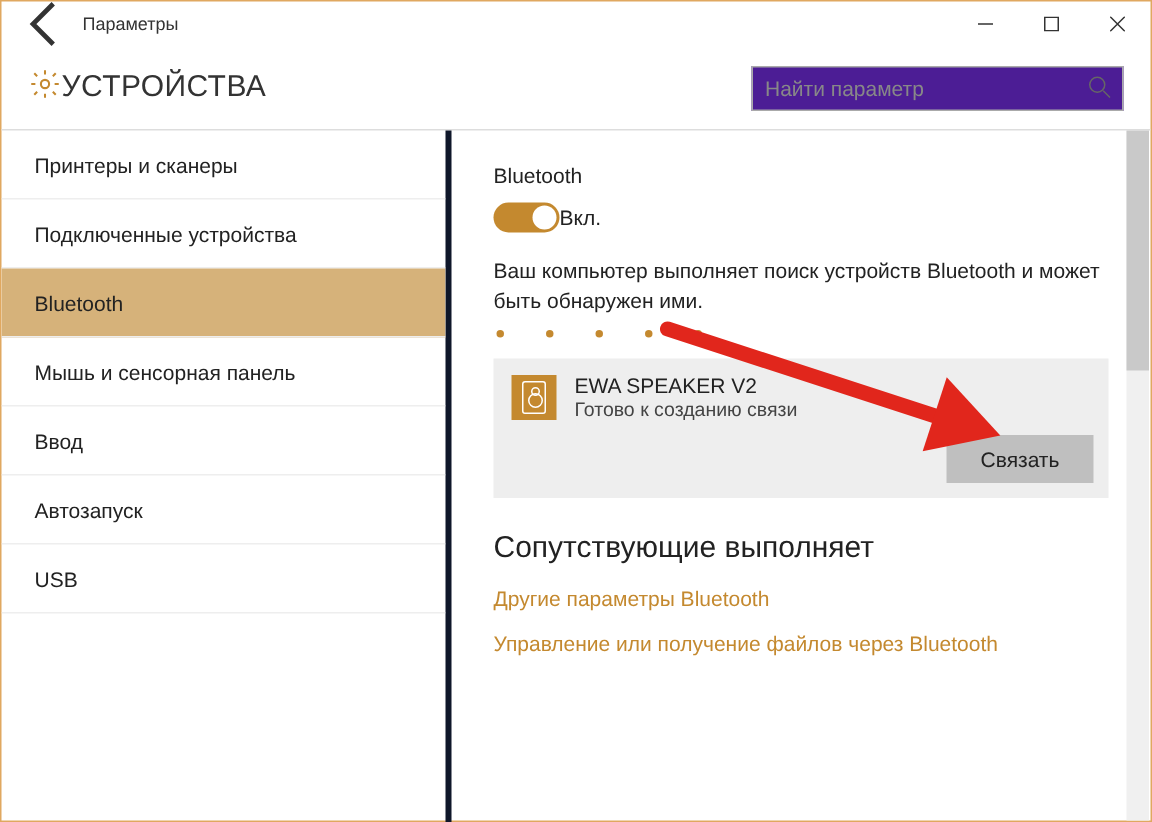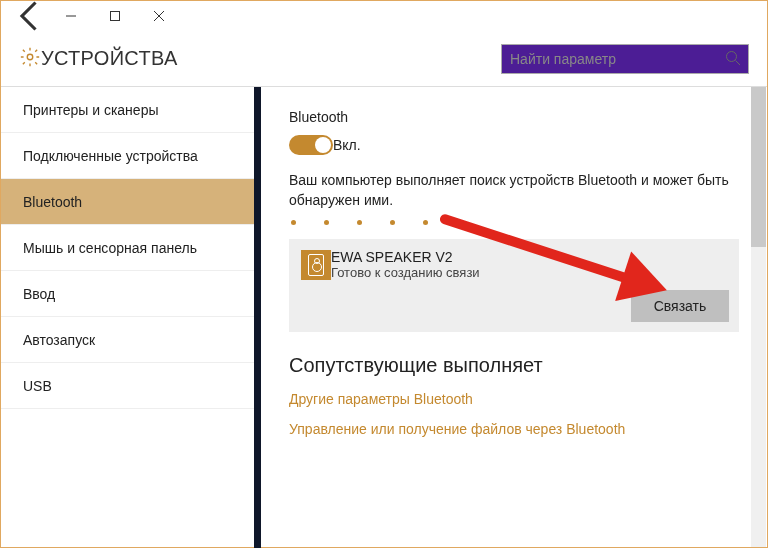--- a/index.html
+++ b/index.html
@@ -26,38 +26,38 @@
   .search { position:relative; }
   .search input {
     width: 248px; height: 30px; border: 1px solid #aaa; background:#4c1d95;
     padding: 4px 30px 4px 8px; font-size: 14px; color:#888;
   }
   .search input::placeholder { color:#888; }
   .search-icon {
     position:absolute; right:8px; top:6px; width:16px; height:16px; color:#666;
   }
   .body { display:flex; height: calc(548px - 30px - 56px); }
-  .sidebar { width: 260px; border-right: 7px solid #0f172a; overflow:hidden; }
+  .sidebar { width: 300px; border-right: 4px solid #0f172a; overflow:hidden; }
   .nav-item {
     height: 46px; display:flex; align-items:center; padding-left: 22px;
     font-size: 14px; color:#222; border-bottom: 1px solid #eee;
   }
   .nav-item.active { background:#d6b27a; }
   .content { flex:1; position:relative; padding: 22px 28px 10px; overflow:hidden;}
   .content h1 { font-size: 22px; font-weight: 350; color:#222; margin-bottom: 18px;}
   .bt-label { font-size: 14px; color:#222; margin-bottom: 10px;}
   .toggle-row { display:flex; align-items:center; margin-bottom: 16px;}
   .toggle { width:44px; height:20px; background:#c4892f; border-radius: 10px; position:relative; }
   .toggle::after { content:""; position:absolute; right:2px; top:2px; width:16px; height:16px; background:#fff; border-radius:50%; }
   .toggle-label{ font-size: 14px; color:#222; }
   .status-text { font-size: 14px; color:#222; line-height:1.4; margin-bottom: 6px; }
   .dots { display:flex; gap:28px; padding:4px 2px 14px; }
   .dots span { width:5px; height:5px; background:#c4892f; border-radius:50%; }
   .device-card { background:#eee; padding:10px 12px 52px; position:relative; margin-bottom: 22px;}
-  .device-row { display:flex; align-items:flex-end;}
+  .device-row { display:flex; gap:12px; align-items:flex-end;}
   .device-icon { width:30px; height:30px; background:#c4892f; display:flex; align-items:center; justify-content:center; }
   .device-icon .spk { width:16px; height:22px; border:1px solid #fff; border-radius:2px; position:relative; }
   .device-icon .spk::before { content:""; position:absolute; top:3px; left:5px; width:4px; height:4px; border:1px solid #fff; border-radius:50%; }
   .device-icon .spk::after { content:""; position:absolute; bottom:3px; left:3px; width:8px; height:8px; border:1px solid #fff; border-radius:50%; }
   .device-text .name { font-size: 14px; color:#222; }
   .device-text .state { font-size: 13px; color:#444; }
   .pair-btn { position:absolute; right:10px; bottom:10px; width:98px; height:32px; background:#bfbfbf; border:none; font-size:14px; color:#222; }
   .related-title { font-size: 20px; font-weight: 350; color:#222; margin-bottom: 14px; }
   .link { font-size: 14px; color:#c4892f; margin-bottom: 14px; display:block; }
   .scroll-track { position:absolute; right:1px; top:86px; width:15px; height:calc(548px - 88px); background:#f0f0f0;}
@@ -79,20 +79,21 @@
 </head>
 <body>
 
 <div class="window">
   <div class="titlebar">
     <div class="back-btn">
       <svg viewBox="0 0 16 16">
           <path d="M10 2 L4 8 L10 14" stroke="#333" stroke-width="1.4" fill="none"></path>
         </svg>
     </div>
+    <div class="title">Параметры</div>
     <div class="win-ctrls">
       <div class="win-ctrl">
           <svg viewBox="0 0 10 10">
             <path d="M0 5 H10" stroke="#333"></path>
           </svg>
         </div>
       <div class="win-ctrl">
           <svg viewBox="0 0 10 10">
             <rect x="0.5" y="0.5" width="9" height="9" stroke="#333" fill="none"></rect>
           </svg>

